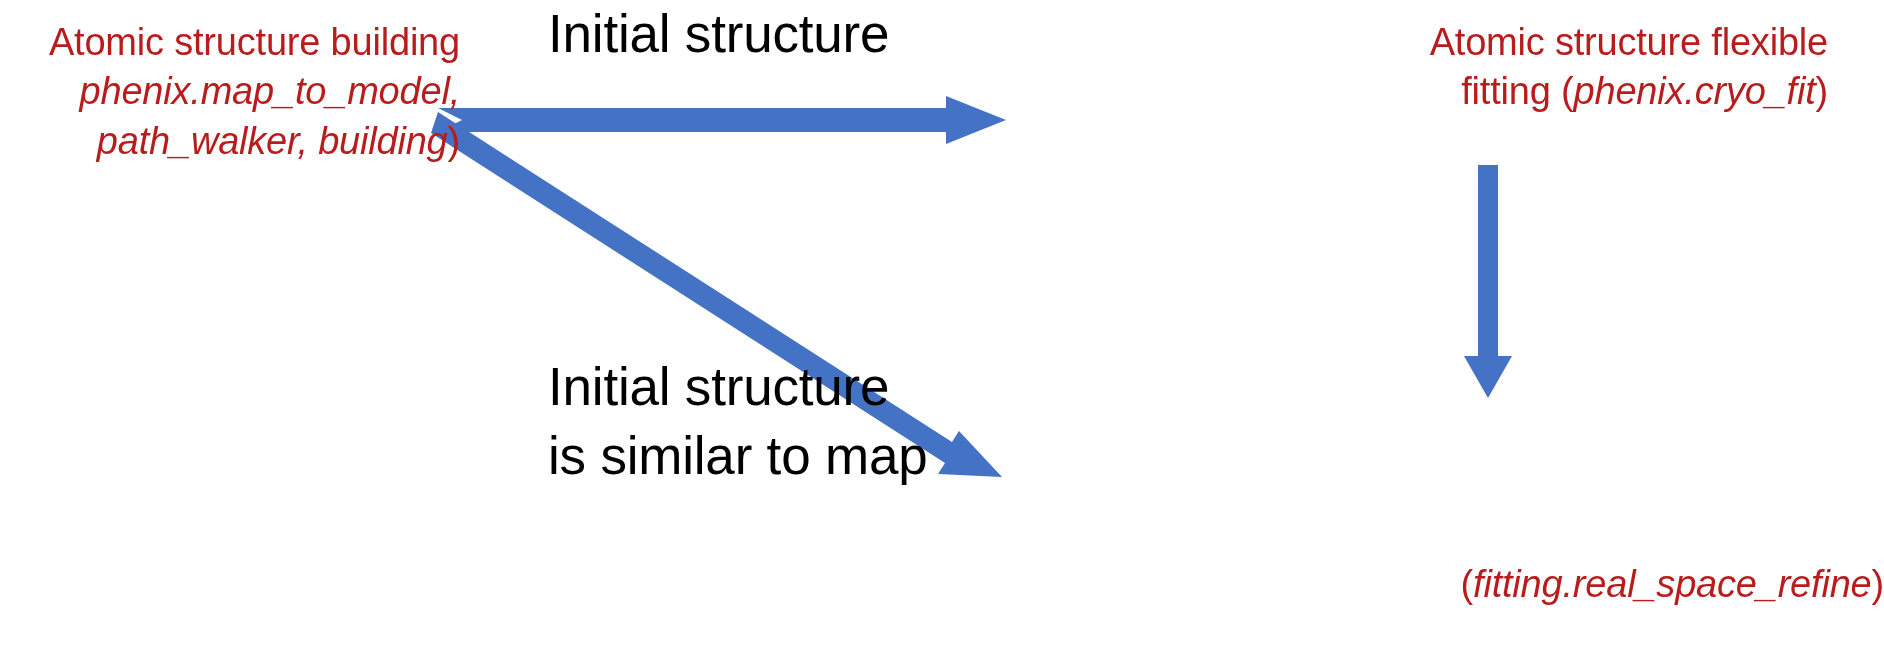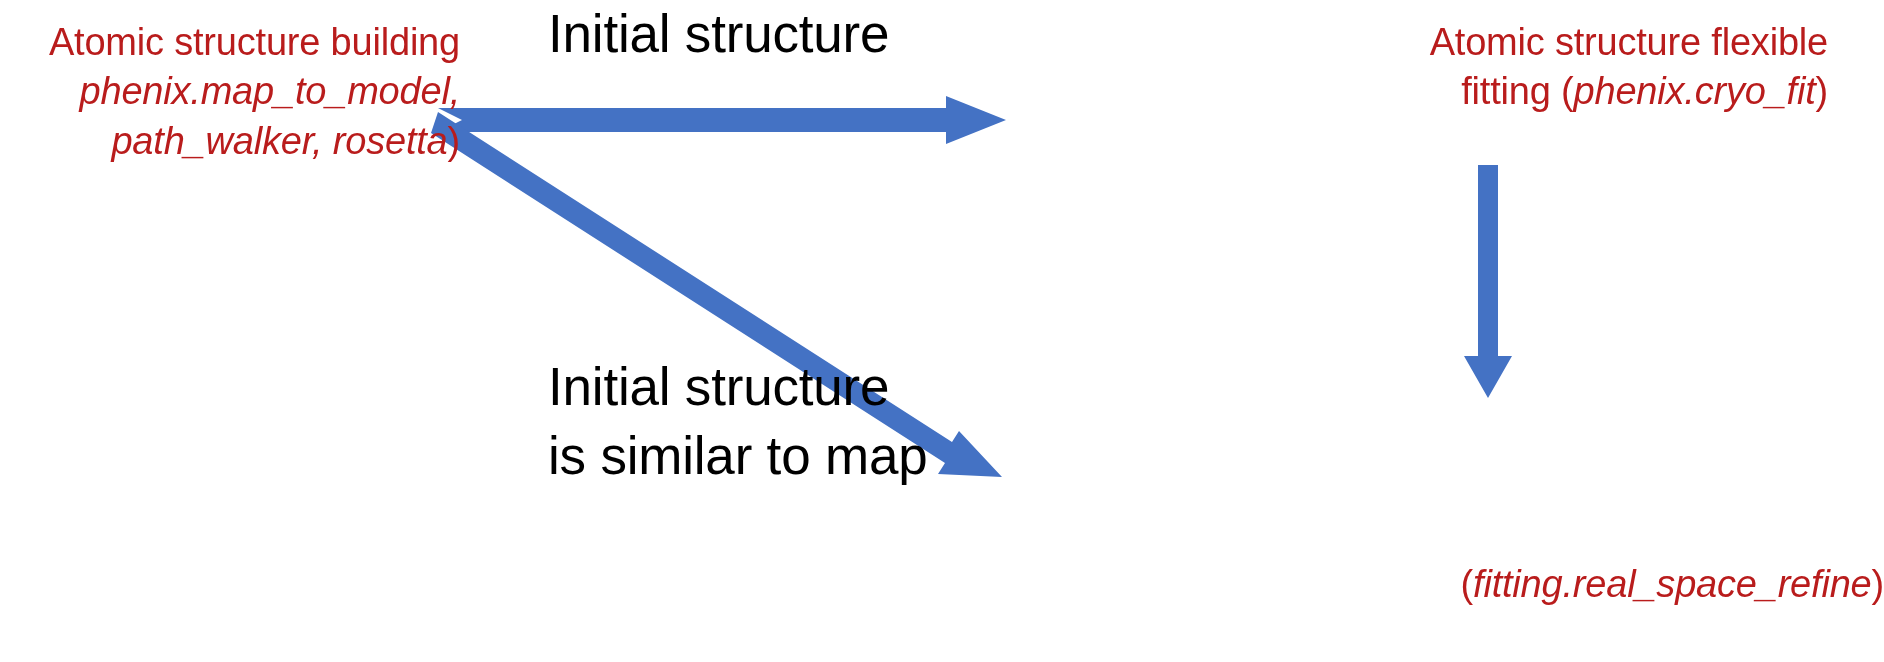--- a/index.html
+++ b/index.html
@@ -95,21 +95,21 @@
     </g>
 
     <g>
       <polygon points="1478,165 1498,165 1498,356 1512,356 1488,398 1464,356 1478,356" fill="#4472c4"></polygon>
     </g>
   </svg>
 
   <div class="node" id="node-building">
     <div>Atomic structure building</div>
     <div><span class="ital">phenix.map_to_model,</span></div>
-    <div><span class="ital">path_walker, rosetta</span><span>)</span></div>
+    <div><span class="ital">path_walker, building</span><span>)</span></div>
   </div>
 
   <div class="node" id="node-flexible-fitting">
     <div>Atomic structure flexible</div>
     <div><span>fitting (</span><span class="ital">phenix.cryo_fit</span><span>)</span></div>
   </div>
 
   <div class="node" id="node-refinement">
     <div><span>(</span><span class="ital">fitting.real_space_refine</span><span>)</span></div>
   </div>

